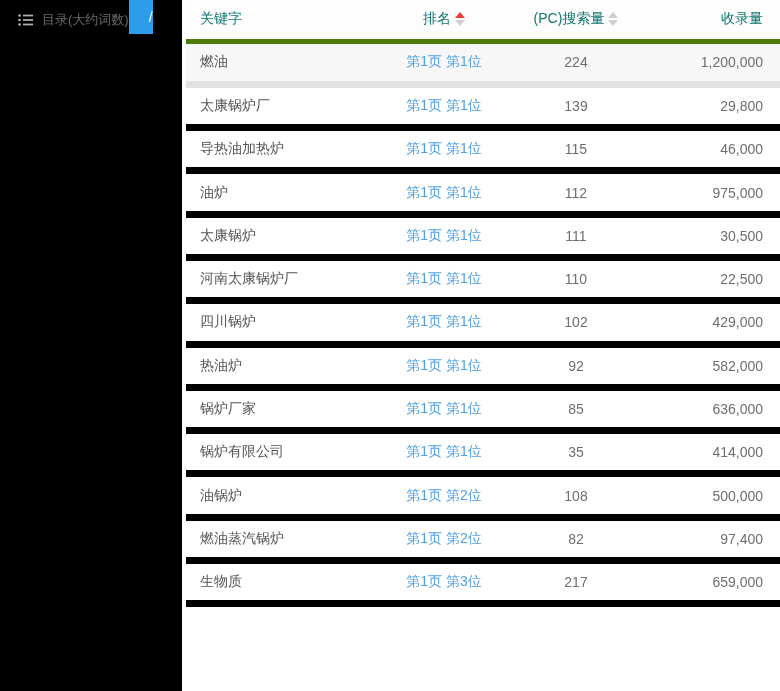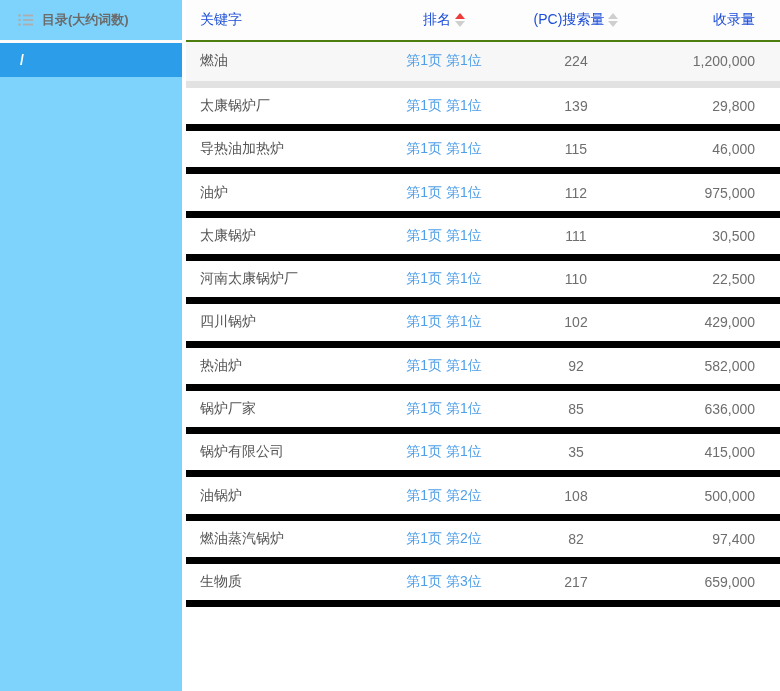--- a/index.html
+++ b/index.html
@@ -1,45 +1,45 @@
 <!DOCTYPE html>
 <html><head>
 <meta charset="utf-8">
 <style>
   html,body{margin:0;padding:0;background:#fff;}
   body{width:780px;height:691px;overflow:hidden;
        font-family:"Liberation Sans","DejaVu Sans",sans-serif;}
   .app{display:flex;width:780px;height:691px;}
 
   
-  .sidebar{width:182px;background:#7dd3fc;flex:none;display:flex;flex-direction:column;font-weight:bold;}
+  .sidebar{width:182px;background:#000000;flex:none;display:flex;flex-direction:row;}
   .sidebar-header{height:40px;display:flex;align-items:center;gap:9px;
                   padding-left:18px;color:#6b6b6b;font-size:13px;}
   .list-icon{width:15px;height:12px;display:inline-block;flex:none;}
   .sidebar-gap{height:3px;background:#fbfbfb;}
   .sidebar-item{height:34px;display:flex;align-items:center;padding-left:20px;
                 font-size:14px;cursor:pointer;}
   .sidebar-item.active{background:#2b9de9;color:#ffffff;}
   .sidebar-rest{flex:1;}
 
   
   .main{flex:1;margin-left:4px;background:#fff;border-right:1px solid #ededed;}
   table{width:100%;border-collapse:collapse;table-layout:fixed;}
   thead tr{height:41px;}
   tbody tr{height:43.3px;}
   th,td{padding:0;font-weight:normal;font-size:14px;}
-  thead th{color:#1d4ed8;border-bottom:2px solid #4d7c0f;background:#fdfdfd;}
+  thead th{color:#0f766e;border-bottom:5px solid #4d7c0f;background:#fdfdfd;}
   tbody td{border-bottom:7px solid #000000;color:#6e6e6e;}
   tr.first-row td{background:#f7f7f7;border-bottom-color:#e2e2e2;}
 
   .col-kw{text-align:left;padding-left:14px;}
   td.col-kw{color:#555;}
   .col-rank{text-align:center;}
   .col-search{text-align:center;}
-  .col-incl{text-align:right;padding-right:25px;}
+  .col-incl{text-align:right;padding-right:17px;}
 
   .rank-link{color:#4f9fe8;text-decoration:none;cursor:pointer;}
 
   .th-flex{display:inline-flex;align-items:center;gap:4px;cursor:pointer;}
   .carets{display:inline-flex;flex-direction:column;gap:2px;}
   .caret-up{width:0;height:0;border-left:5px solid transparent;
             border-right:5px solid transparent;border-bottom:6px solid #cfcfcf;}
   .caret-down{width:0;height:0;border-left:5px solid transparent;
               border-right:5px solid transparent;border-top:6px solid #cfcfcf;}
   .caret-up.active{border-bottom-color:#ee3b3b;}
@@ -158,21 +158,21 @@
         <tr>
           <td class="col-kw">锅炉厂家</td>
           <td class="col-rank"><a class="rank-link">第1页 第1位</a></td>
           <td class="col-search">85</td>
           <td class="col-incl">636,000</td>
         </tr>
         <tr>
           <td class="col-kw">锅炉有限公司</td>
           <td class="col-rank"><a class="rank-link">第1页 第1位</a></td>
           <td class="col-search">35</td>
-          <td class="col-incl">415,000</td>
+          <td class="col-incl">414,000</td>
         </tr>
         <tr>
           <td class="col-kw">油锅炉</td>
           <td class="col-rank"><a class="rank-link">第1页 第2位</a></td>
           <td class="col-search">108</td>
           <td class="col-incl">500,000</td>
         </tr>
         <tr>
           <td class="col-kw">燃油蒸汽锅炉</td>
           <td class="col-rank"><a class="rank-link">第1页 第2位</a></td>

